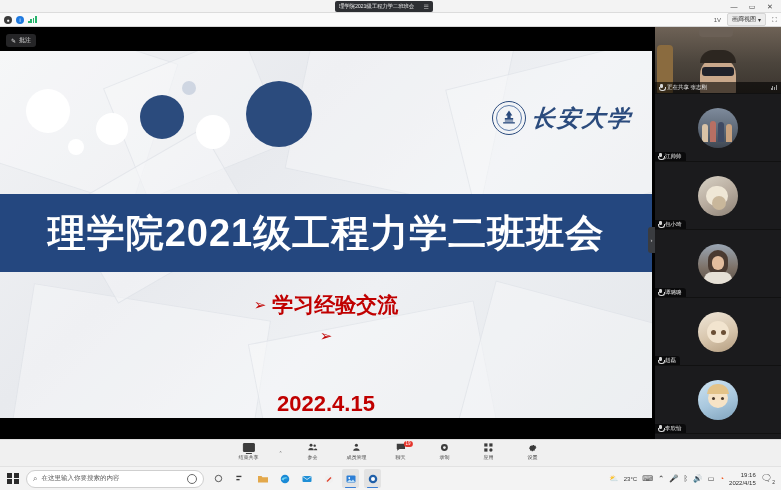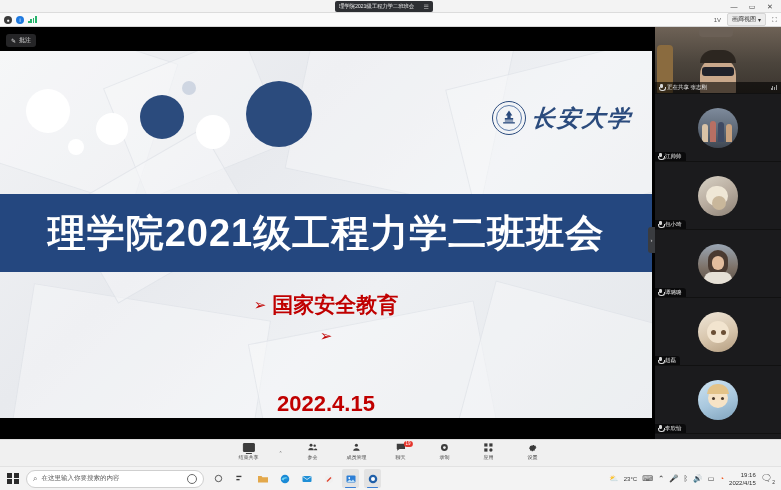--- a/index.html
+++ b/index.html
@@ -367,21 +367,21 @@
         <span class="uni-name">长安大学</span>
       </div>
 
       <div class="title-band">
         <span class="title-text">理学院2021级工程力学二班班会</span>
       </div>
 
       <div class="bullets">
         <div class="bullet">
           <span class="arrow">➢</span>
-          <span>国家安全教育</span>
+          <span>学习经验交流</span>
         </div>
         <div class="bullet">
           <span class="arrow">➢</span>
         </div>
       </div>
 
       <div class="slide-date">2022.4.15</div>
 
     </div>
 

